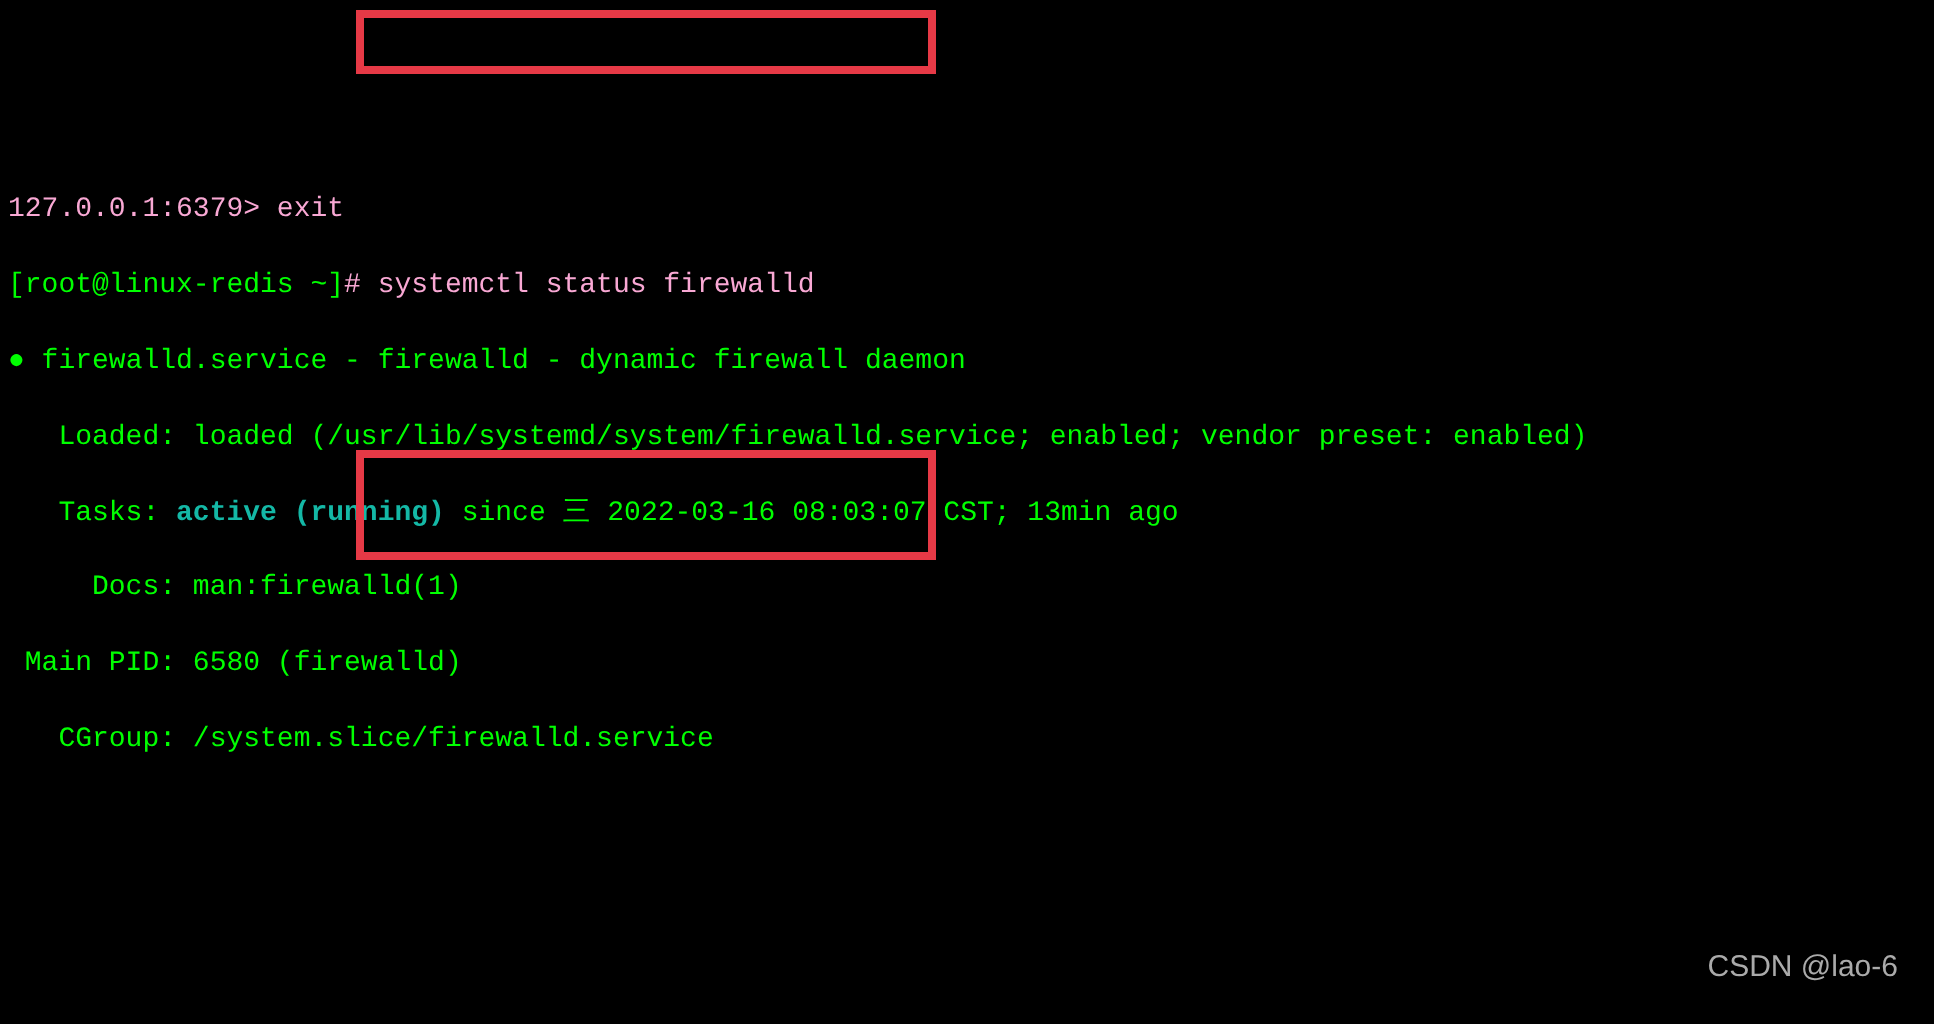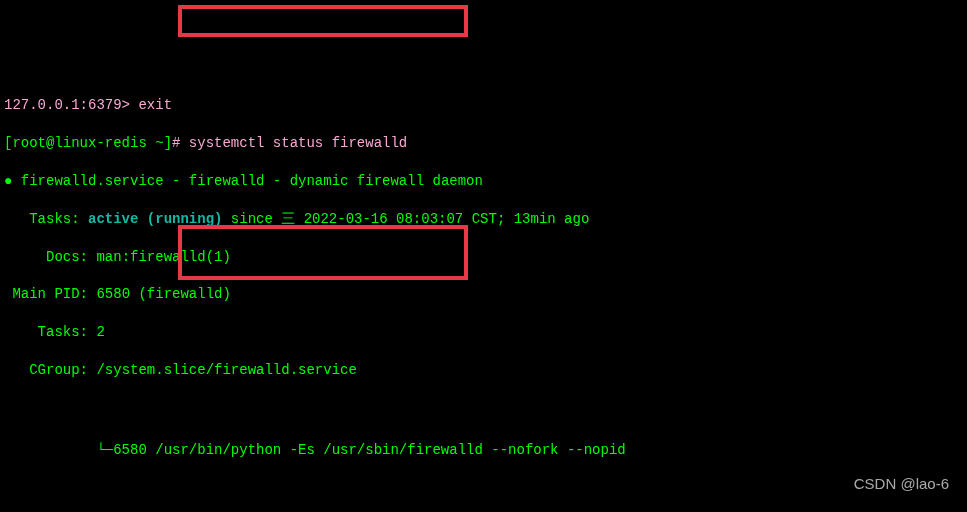--- a/index.html
+++ b/index.html
@@ -40,26 +40,25 @@
   </style>
 </head>
 <body>
 
 
 
 <div>
 <div><span class="white">127.0.0.1:6379&gt; </span><span class="white">exit</span></div>
 <div><span class="green">[root@linux-redis ~]</span><span class="white"># systemctl status firewalld</span></div>
 <div><span class="dot-active">●</span><span class="green"> firewalld.service - firewalld - dynamic firewall daemon</span></div>
+<div><span class="green">   Loaded: </span><span class="green">loaded (/usr/lib/systemd/system/firewalld.service; enabled; vendor preset: enabled)</span></div>
 <div><span class="green">   Tasks: </span><span class="green-b">active (running)</span><span class="green"> since 三 2022-03-16 08:03:07 CST; 13min ago</span></div>
 <div><span class="green">     Docs: </span><span class="green">man:firewalld(1)</span></div>
 <div><span class="green"> Main PID: </span><span class="green">6580 (firewalld)</span></div>
-<div><span class="green">    Tasks: </span><span class="green">2</span></div>
 <div><span class="green">   CGroup: </span><span class="green">/system.slice/firewalld.service</span></div>
-<div class="green">           └─6580 /usr/bin/python -Es /usr/sbin/firewalld --nofork --nopid</div>
 <div class="green"> </div>
 
 
 
 
 
 
 
 
 

